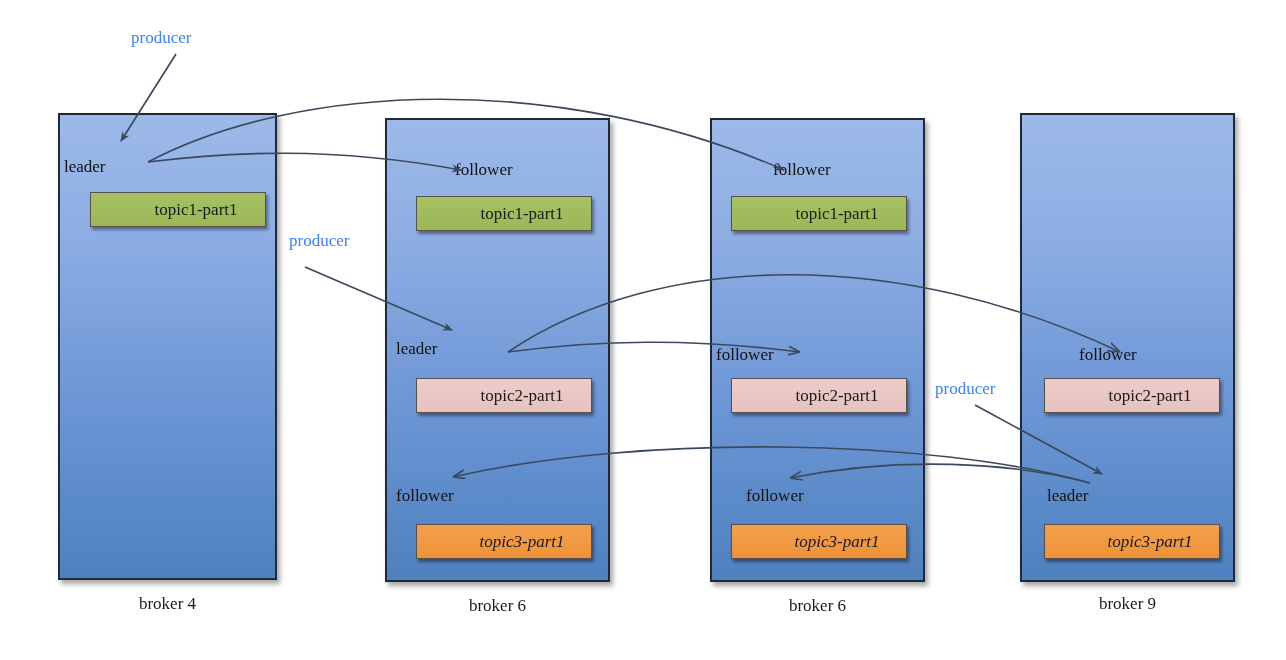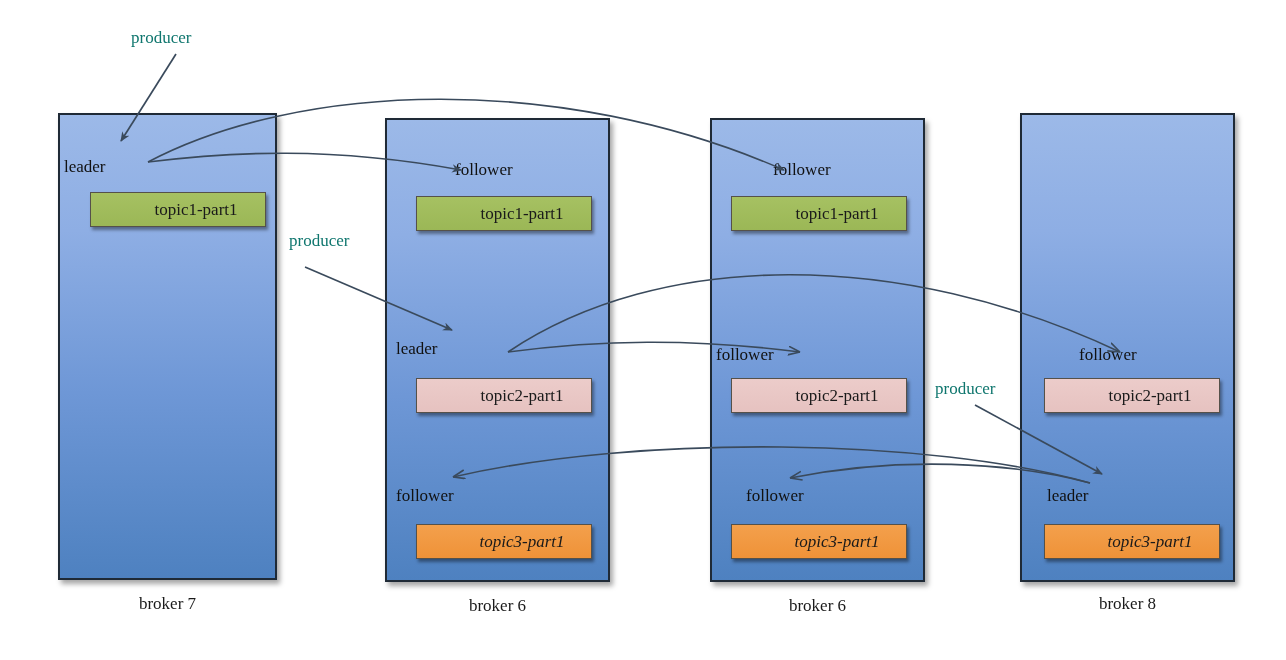--- a/index.html
+++ b/index.html
@@ -33,21 +33,21 @@
     position: absolute;
     font-size: 17px;
     color: #111111;
     white-space: nowrap;
     z-index: 6;
     text-align: right;
   }
   .producer-label {
     position: absolute;
     font-size: 17px;
-    color: #0f766e;
+    color: #3b82f6;
     white-space: nowrap;
     z-index: 7;
   }
   .partition {
     position: absolute;
     border: 1px solid #55514a;
     box-shadow: 2px 3px 3px rgba(0,0,0,0.4);
     box-sizing: border-box;
     display: flex;
     align-items: center;
@@ -105,24 +105,24 @@
   <div class="role-label" style="left:1079px; top:345px;">follower</div>
   <div class="partition p-pink" style="left:1044px; top:378px; width:176px; height:35px;">topic2-part1</div>
 
   <div class="role-label" style="left:1047px; top:486px;">leader</div>
   <div class="partition p-orange" style="left:1044px; top:524px; width:176px; height:35px;">topic3-part1</div>
 
   <div class="producer-label" style="left:131px; top:28px;">producer</div>
   <div class="producer-label" style="left:289px; top:231px;">producer</div>
   <div class="producer-label" style="left:935px; top:379px;">producer</div>
 
-  <div class="broker-label" style="left:58px; top:594px; width:219px;">broker 7</div>
+  <div class="broker-label" style="left:58px; top:594px; width:219px;">broker 4</div>
   <div class="broker-label" style="left:385px; top:596px; width:225px;">broker 6</div>
   <div class="broker-label" style="left:710px; top:596px; width:215px;">broker 6</div>
-  <div class="broker-label" style="left:1020px; top:594px; width:215px;">broker 8</div>
+  <div class="broker-label" style="left:1020px; top:594px; width:215px;">broker 9</div>
 
   <svg id="arrows" viewBox="0 0 1286 660">
     <defs>
       <marker id="ah" markerWidth="11" markerHeight="11" refX="9" refY="4.2" orient="auto" markerUnits="userSpaceOnUse">
         <path d="M0,0 L10,4.2 L0,8.4 L3,4.2 Z" fill="#3A4A5C"></path>
       </marker>
       <marker id="ah-open" markerWidth="14" markerHeight="12" refX="12" refY="5" orient="auto" markerUnits="userSpaceOnUse">
         <path d="M12,5 L0,0.6 M12,5 L0,9.4" stroke="#3A4A5C" stroke-width="1.6" fill="none"></path>
       </marker>
     </defs>

